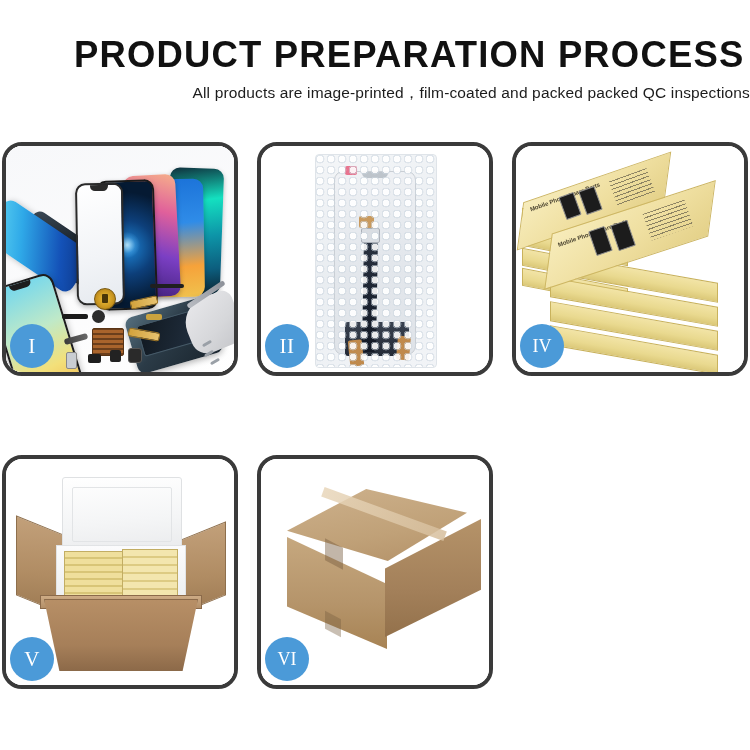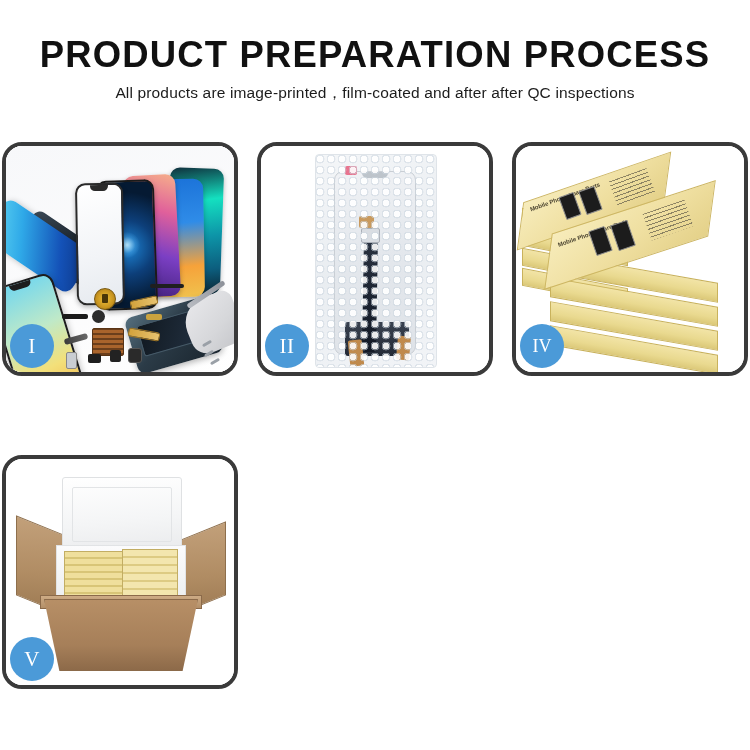--- a/index.html
+++ b/index.html
@@ -12,21 +12,21 @@
     height: 750px;
     overflow: hidden;
     font-family: "Liberation Sans", sans-serif;
     position: relative;
   }
 
   
   .header {
     width: 750px;
     padding-top: 34px;
-    text-align: center;
+    text-align: right;
   }
   .title {
     font-family: "Liberation Sans", sans-serif;
     font-size: 37px;
     font-weight: bold;
     color: #111111;
     letter-spacing: 1.2px;
     line-height: 42px;
     white-space: nowrap;
     transform: scaleX(0.985);
@@ -417,21 +417,21 @@
     transform: rotate(20deg);
   }
   .c6-seamA { position:absolute; left:64px; top:84px; width:18px; height:22px; background:rgba(120,94,64,.45); transform: skewY(28deg); }
   .c6-seamB { position:absolute; left:64px; top:156px; width:16px; height:18px; background:rgba(120,94,64,.4); transform: skewY(28deg); }
 </style>
 </head>
 <body>
 
 <div class="header">
   <div class="title">PRODUCT PREPARATION PROCESS</div>
-  <div class="subtitle">All products are image-printed，film-coated and after after QC inspections</div>
+  <div class="subtitle">All products are image-printed，film-coated and packed packed QC inspections</div>
 </div>
 
 <div class="grid">
 
   <div class="panel">
     <div class="panel-inner">
       <div class="p1-bg"></div>
       <div class="ph-tilt2"></div>
       <div class="ph-tilt"></div>
       <div class="phone ph-a"></div>
@@ -518,14 +518,25 @@
       <div class="c5-foam-lid"></div>
       <div class="c5-foam-body"></div>
       <div class="c5-stack"></div>
       <div class="c5-stack2"></div>
       <div class="c5-rim"></div>
       <div class="c5-body"></div>
     </div>
     <div class="badge">V</div>
   </div>
 
+  <div class="panel">
+    <div class="panel-inner p6">
+      <div class="c6-top"></div>
+      <div class="c6-left"></div>
+      <div class="c6-right"></div>
+      <div class="c6-tape"></div>
+      <div class="c6-seamA"></div>
+      <div class="c6-seamB"></div>
+    </div>
+    <div class="badge w">VI</div>
+  </div>
 
 </div>
 
 </body></html>

